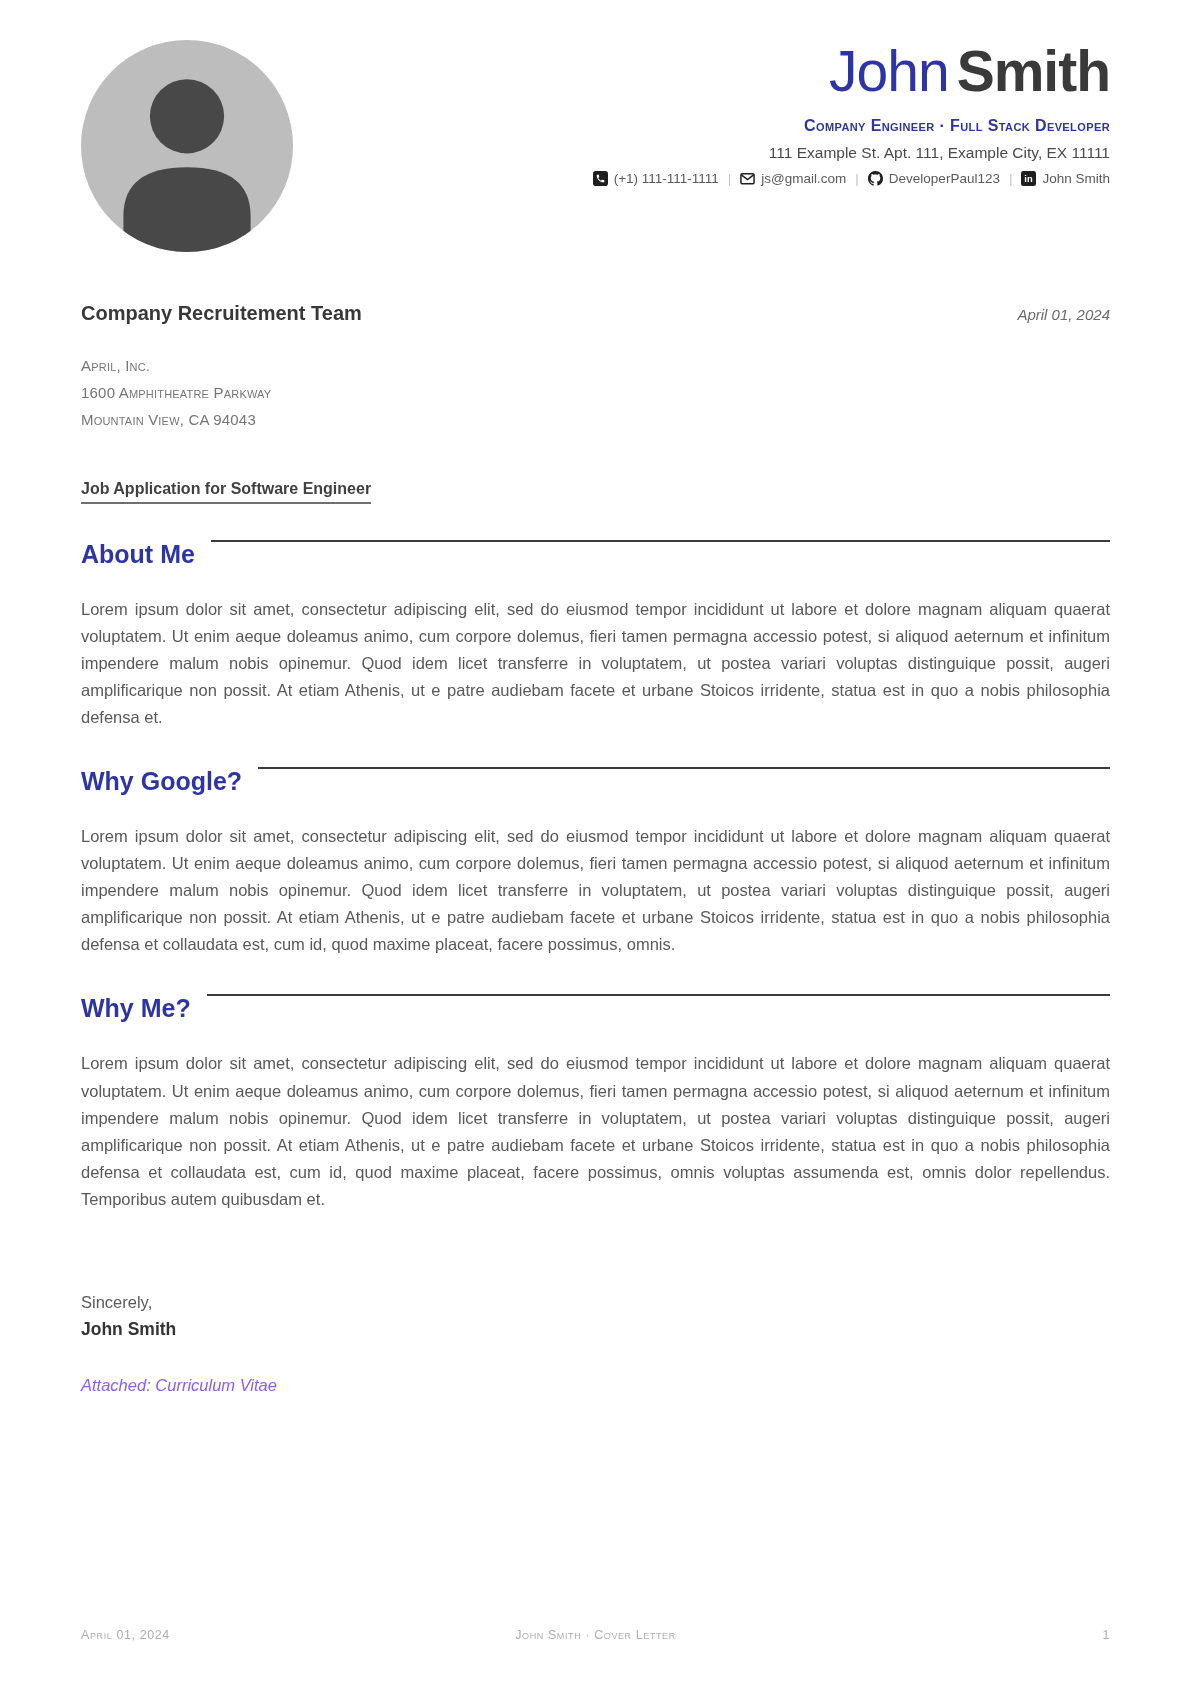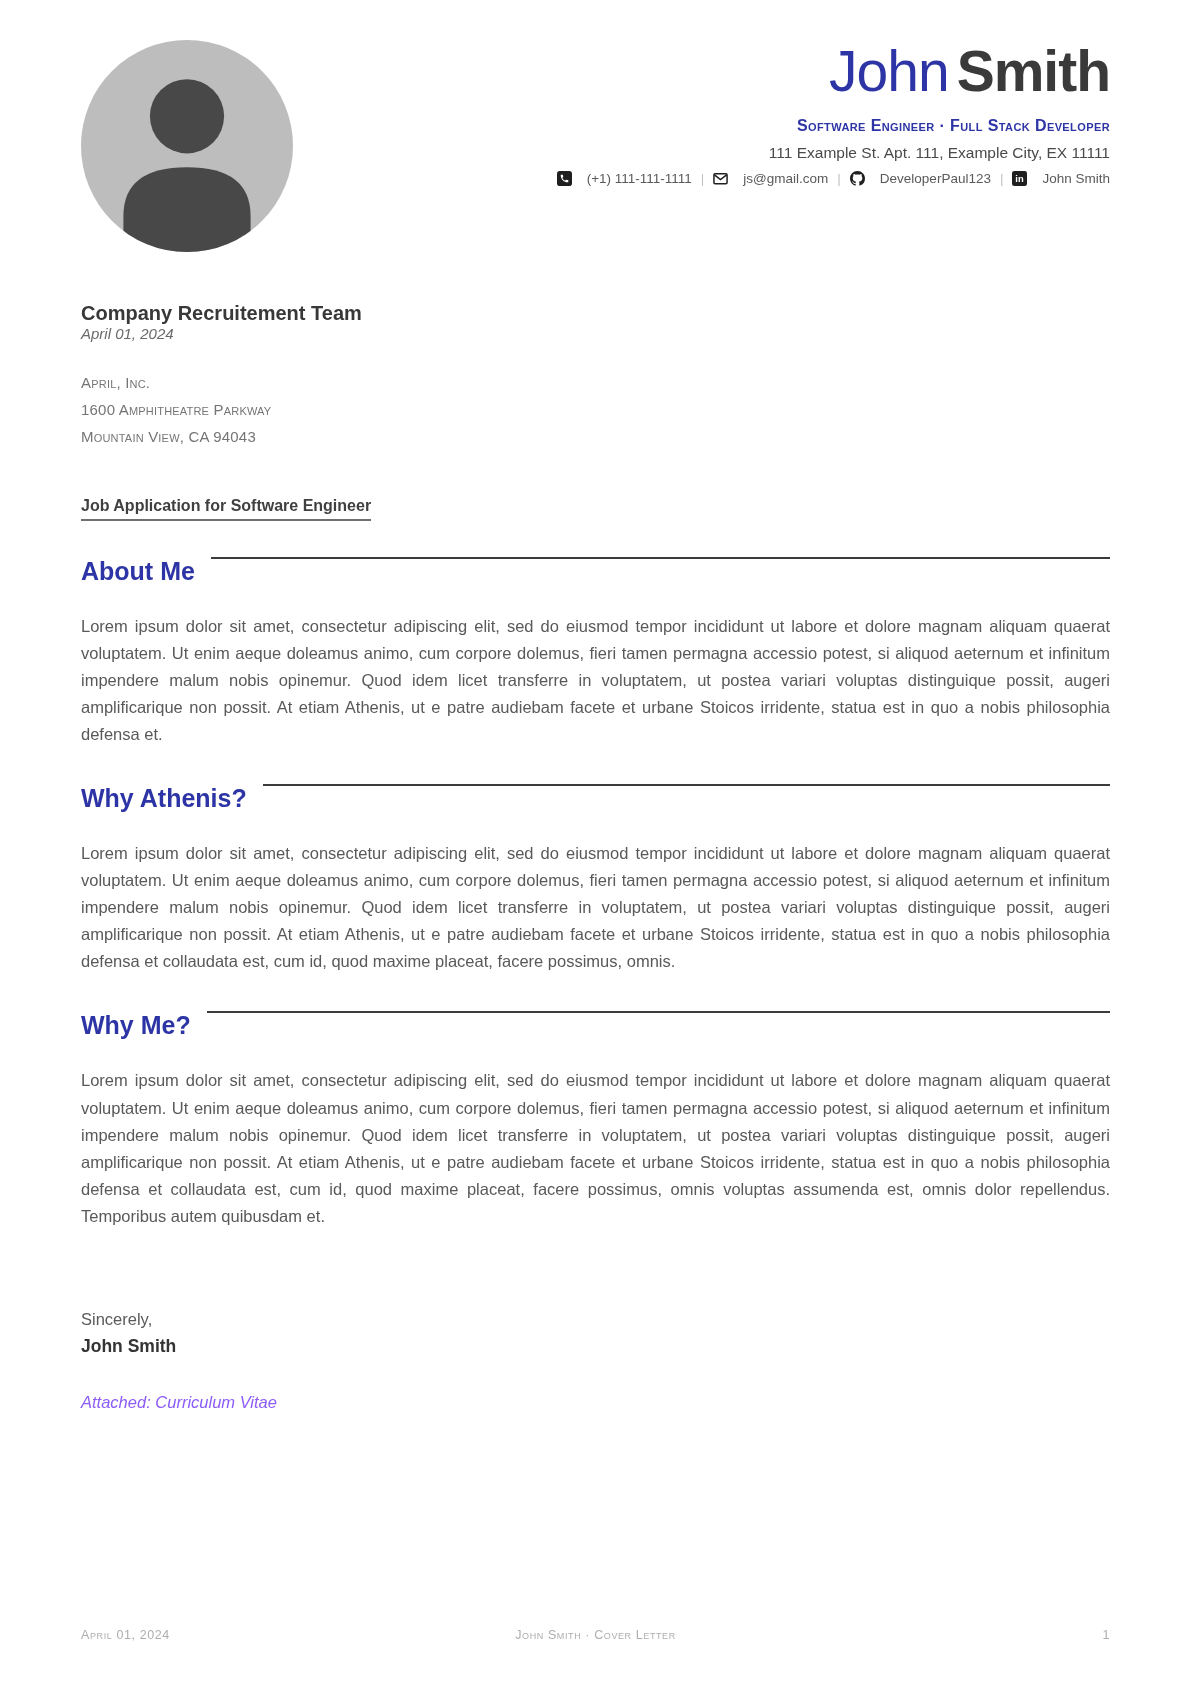--- a/index.html
+++ b/index.html
@@ -26,26 +26,26 @@
     margin-top: 15px;
     font-size: 16px; font-weight: bold;
     font-variant: small-caps; letter-spacing: 0.4px;
     color: var(--accent);
   }
   .postal { margin-top: 9px; font-size: 15.5px; font-weight: normal; color: #4a4a4a; }
   .contact-row {
     margin-top: 9px; font-size: 13.5px; color: #5a5a5a;
     display: flex; justify-content: flex-end; align-items: center; gap: 9px;
   }
-  .contact-item { display: inline-flex; align-items: center; gap: 15px; }
+  .contact-item { display: inline-flex; align-items: center; gap: 6px; }
   .contact-sep { color: #c2c2c2; }
   .cicon { width: 15px; height: 15px; display: inline-block; }
 
   
-  .recipient-row { margin-top: 50px; display: flex; justify-content: space-between; align-items: baseline; flex-direction: column; }
+  .recipient-row { margin-top: 50px; display: flex; justify-content: space-between; align-items: baseline; }
   .recipient-title { font-size: 20px; font-weight: bold; color: #383838; }
   .letter-date { font-size: 15px; font-style: italic; color: #6a6a6a; }
   .recipient-address { margin-top: 27px; font-size: 15px; color: #757575; font-variant: small-caps; letter-spacing: 0.2px; line-height: 27px; }
 
   
   .subject-wrap { margin-top: 47px; }
   .subject {
     display: inline-block;
     font-size: 16px; font-weight: bold; color: #404040;
     border-bottom: 2px solid #6f6f6f; padding-bottom: 4px;
@@ -98,21 +98,21 @@
           <circle cx="50" cy="36" r="17.5"></circle>
           <path d="M20 102 V83 Q20 60 50 60 Q80 60 80 83 V102 Z"></path>
         </g>
       </svg>
     </div>
 
     <div class="header-right">
       <div class="name">
         <span class="first">John</span><span class="last">Smith</span>
       </div>
-      <div class="tagline">Software Engineer · Full Stack Developer</div>
+      <div class="tagline">Company Engineer · Full Stack Developer</div>
       <div class="postal">111 Example St. Apt. 111, Example City, EX 11111</div>
 
       <div class="contact-row">
         <span class="contact-item">
           <svg class="cicon" viewBox="0 0 16 16">
             <rect x="0" y="0" width="16" height="16" rx="3" fill="#1f1f1f"></rect>
             <path fill="#ffffff" transform="translate(2.6,2.6) scale(0.45)" d="M6.62 10.79c1.44 2.83 3.76 5.14 6.59 6.59l2.2-2.2c.27-.27.67-.36 1.02-.24 1.12.37 2.33.57 3.57.57.55 0 1 .45 1 1V20c0 .55-.45 1-1 1-9.39 0-17-7.61-17-17 0-.55.45-1 1-1h3.5c.55 0 1 .45 1 1 0 1.25.2 2.45.57 3.57.11.35.03.74-.25 1.02l-2.2 2.2z"></path>
           </svg>
           <span>(+1) 111-111-1111</span>
         </span>
@@ -160,21 +160,21 @@
   <div class="section">
     <div class="section-head">
       <span class="section-title">About Me</span>
       <span class="section-rule"></span>
     </div>
     <p class="section-body">Lorem ipsum dolor sit amet, consectetur adipiscing elit, sed do eiusmod tempor incididunt ut labore et dolore magnam aliquam quaerat voluptatem. Ut enim aeque doleamus animo, cum corpore dolemus, fieri tamen permagna accessio potest, si aliquod aeternum et infinitum impendere malum nobis opinemur. Quod idem licet transferre in voluptatem, ut postea variari voluptas distinguique possit, augeri amplificarique non possit. At etiam Athenis, ut e patre audiebam facete et urbane Stoicos irridente, statua est in quo a nobis philosophia defensa et.</p>
   </div>
 
   <div class="section">
     <div class="section-head">
-      <span class="section-title">Why Athenis?</span>
+      <span class="section-title">Why Google?</span>
       <span class="section-rule"></span>
     </div>
     <p class="section-body">Lorem ipsum dolor sit amet, consectetur adipiscing elit, sed do eiusmod tempor incididunt ut labore et dolore magnam aliquam quaerat voluptatem. Ut enim aeque doleamus animo, cum corpore dolemus, fieri tamen permagna accessio potest, si aliquod aeternum et infinitum impendere malum nobis opinemur. Quod idem licet transferre in voluptatem, ut postea variari voluptas distinguique possit, augeri amplificarique non possit. At etiam Athenis, ut e patre audiebam facete et urbane Stoicos irridente, statua est in quo a nobis philosophia defensa et collaudata est, cum id, quod maxime placeat, facere possimus, omnis.</p>
   </div>
 
   <div class="section">
     <div class="section-head">
       <span class="section-title">Why Me?</span>
       <span class="section-rule"></span>
     </div>

